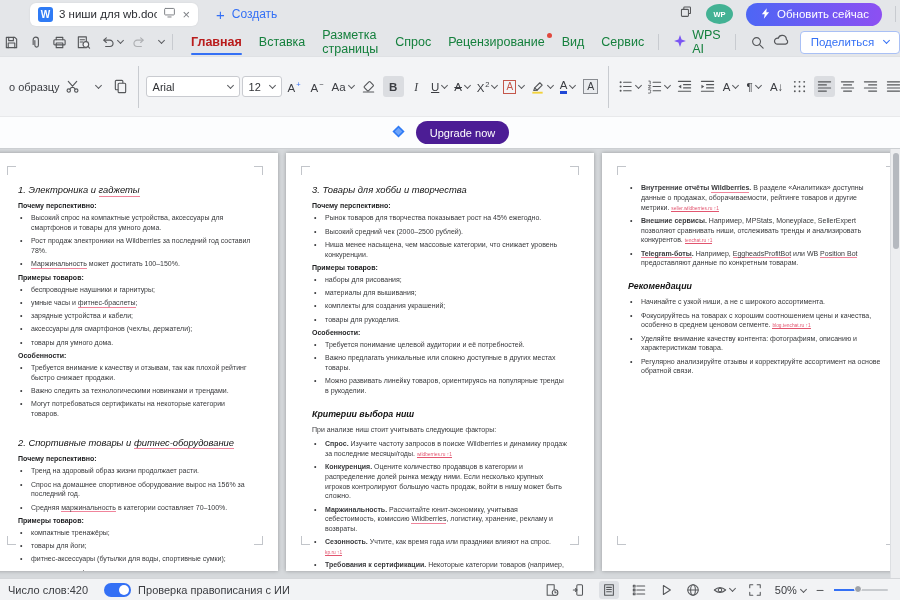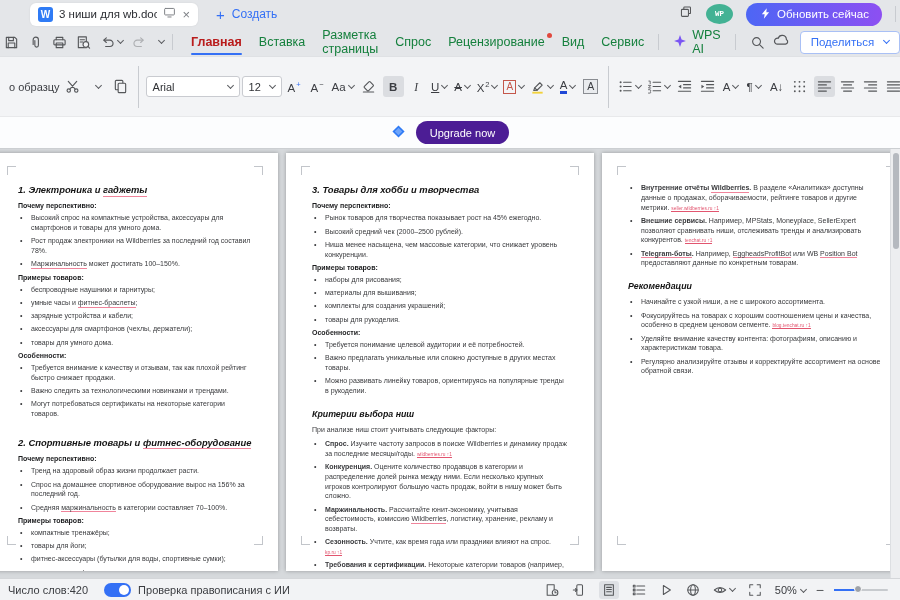--- a/index.html
+++ b/index.html
@@ -10,21 +10,21 @@
   
   .titlebar { height:28px; background:#e4e6e9; display:flex; align-items:center; padding-left:8px; position:relative; flex:none; }
   .win-stub { position:absolute; left:0; top:7px; width:12px; height:15px; background:#cfd2d6; border-radius:0 4px 4px 0; }
   .doc-tab { height:23px; background:#fff; border-radius:6px; display:flex; align-items:center; gap:6px; padding:0 8px; width:168px; margin-left:22px; box-shadow:0 0 2px rgba(0,0,0,.08); }
   .w-logo { width:15px; height:15px; background:#2f7bf5; border-radius:3px; color:#fff; font-size:10px; font-weight:700; display:flex; align-items:center; justify-content:center; flex:none; }
   .tab-title { font-size:11.5px; color:#2c2e33; flex:1; white-space:nowrap; overflow:hidden; }
   .tab-x { font-size:13px; color:#7c7f84; line-height:1; }
   .new-tab { margin-left:18px; display:flex; align-items:center; gap:7px; color:#3470f5; font-size:12px; }
   .new-tab .plus { font-size:15px; line-height:1; }
   .tb-right { margin-left:auto; display:flex; align-items:center; gap:13px; padding-right:4px; }
-  .avatar { width:27px; height:20px; border-radius:50%; background:#43b294; color:#fff; font-size:7.5px; font-weight:700; display:flex; align-items:center; justify-content:center;font-family:Liberation Mono, monospace; }
+  .avatar { width:27px; height:20px; border-radius:50%; background:#43b294; color:#fff; font-size:7.5px; font-weight:700; display:flex; align-items:center; justify-content:center; }
   .upgrade-pill { height:23px; border:none; border-radius:12px; background:linear-gradient(90deg,#4d66f5,#8d4ff2); color:#fff; font-size:11.5px; display:flex; align-items:center; gap:5px; padding:0 13px; font-family:inherit; }
   .vdiv { width:1px; height:16px; background:#c8cbd0; flex:none; }
 
   
   .menubar { height:28px; background:#e4e6e9; display:flex; align-items:center; padding:0 8px 0 4px; flex:none; }
   .qa { display:flex; align-items:center; gap:9px; }
   .qa .qitem { display:flex; align-items:center; }
   .qa .dis svg { opacity:.38; }
   #menuTabs { display:flex; align-items:center; gap:1px; margin-left:10px; height:100%; }
   .mtab { font-size:12.5px; color:#15803d; padding:0 8px; height:100%; display:flex; align-items:center; gap:5px; position:relative; }
@@ -71,21 +71,21 @@
   .docarea { height:430px; background:#d6d9dc; position:relative; overflow:hidden; border-top:1px solid #cccfd2; flex:none; }
   .pages { position:absolute; left:-30px; top:4px; display:flex; gap:8px; }
   .page { width:308px; height:418px; background:#fff; box-shadow:0 0 4px rgba(0,0,0,.3); padding:30px 26px 0 26px; position:relative; font-size:7px; line-height:1.4; color:#38393c; overflow:hidden; }
   .page.first { padding-left:48px; }
   .cm { position:absolute; width:9px; height:9px; border:0 solid #c2c5ca; }
   .cm.tl { top:13px; left:15px; border-left-width:1px; border-top-width:1px; }
   .cm.tr { top:13px; right:15px; border-right-width:1px; border-top-width:1px; }
   .cm.bl { bottom:26px; left:15px; border-left-width:1px; border-bottom-width:1px; }
   .cm.br { bottom:26px; right:15px; border-right-width:1px; border-bottom-width:1px; }
   .page.first .cm.tl, .page.first .cm.bl { left:37px; }
-  .d-h1 { font-size:9.4px; font-weight:700; font-style:italic; margin:17px 0 5px; color:#141414; }
+  .d-h1 { font-size:9.4px; font-weight:400; font-style:italic; margin:17px 0 5px; color:#141414; }
   .page .d-h1:first-of-type { margin-top:0; }
   .d-h2 { font-size:8.8px; font-weight:700; font-style:italic; margin:12px 0 5px; color:#141414; }
   .d-lbl { font-weight:700; margin:3px 0 2.5px; color:#1b1c1e; }
   .d-p { margin:1px 0 4px; }
   .d-li { display:flex; margin:0 0 3.4px; }
   .d-li .mark { width:13px; flex:none; padding-left:2px; }
   .d-li .txt { flex:1; }
   .rb { font-weight:700; }
   .ru { border-bottom:1.3px solid #f0849b; padding-bottom:.5px; }
   .rl { font-size:4.8px; color:#e2556f; border-bottom:.6px solid #e2556f; white-space:nowrap; }

